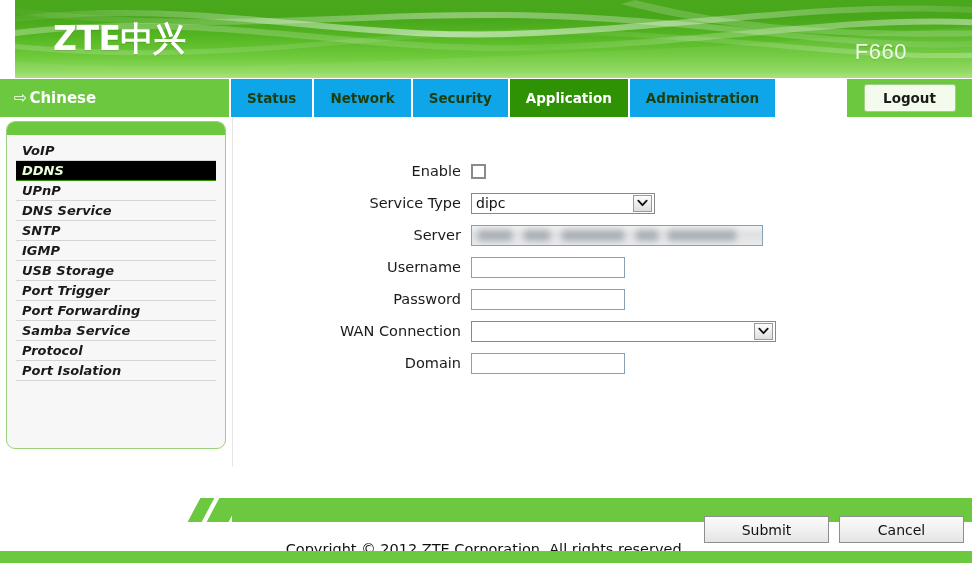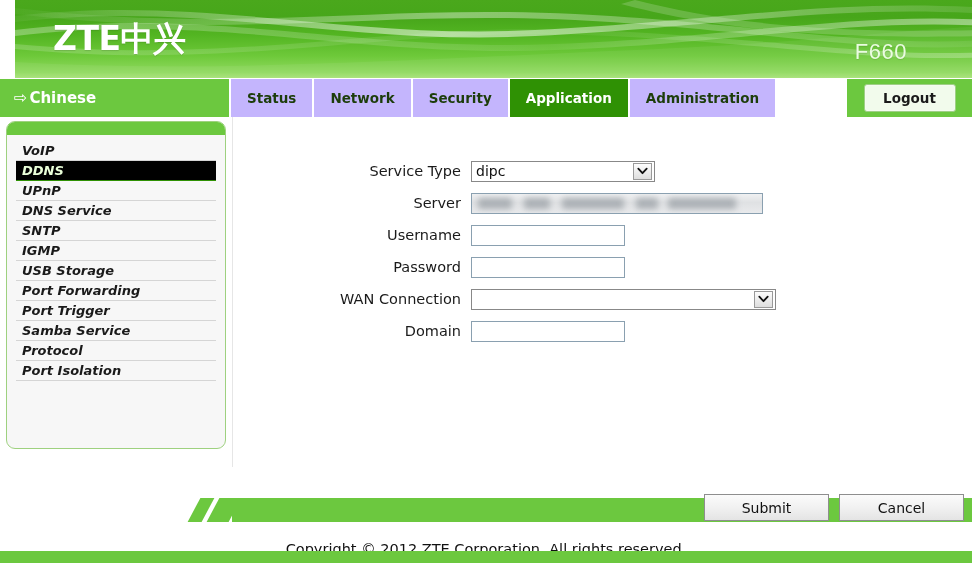--- a/index.html
+++ b/index.html
@@ -91,21 +91,21 @@
   }
   .tabs {
     position: absolute;
     left: 231px; top: 0;
     height: 38px;
     display: flex;
     gap: 2px;
   }
   .tab {
     height: 38px;
-    background: #c4b5fd;
+    background: #0ea5e9;
     color: #1d3d0b;
     font-size: 13.5px;
     font-weight: bold;
     display: flex;
     align-items: center;
     justify-content: center;
     box-sizing: border-box;
     padding: 0 16px;
     cursor: pointer;
     font-family: "DejaVu Sans", sans-serif;
@@ -346,21 +346,21 @@
     left: 194px;
     top: 18px;
     width: 14px;
     height: 24px;
     background: #6cc83f;
     transform: skewX(-28deg);
   }
   .actions {
     position: absolute;
     right: 8px;
-    top: 14px;
+    top: 36px;
     display: flex;
     gap: 10px;
   }
   .btn {
     width: 125px;
     height: 27px;
     background: linear-gradient(to bottom, #fbfbfb 0%, #f1f1f1 50%, #e4e4e4 100%);
     border: 1px solid #8e8e8e;
     color: #111111;
     font-size: 14px;
@@ -447,31 +447,37 @@
     <div class="sidebar">
       <div class="sidebar-cap"></div>
       <div class="sidebar-list">
         <div class="side-item">VoIP</div>
         <div class="side-item active">DDNS</div>
         <div class="side-item">UPnP</div>
         <div class="side-item">DNS Service</div>
         <div class="side-item">SNTP</div>
         <div class="side-item">IGMP</div>
         <div class="side-item">USB Storage</div>
+        <div class="side-item">Port Trigger</div>
         <div class="side-item">Port Forwarding</div>
-        <div class="side-item">Port Trigger</div>
         <div class="side-item">Samba Service</div>
         <div class="side-item">Protocol</div>
         <div class="side-item">Port Isolation</div>
       </div>
     </div>
 
     <div class="main-panel">
       <div class="form">
 
+        <div class="frow">
+          <div class="flabel">Enable</div>
+          <div class="fcontrol">
+            <input type="checkbox" class="cb" style="">
+          </div>
+        </div>
 
         <div class="frow">
           <div class="flabel">Service Type</div>
           <div class="fcontrol">
             <div class="sel sel-service">
               <span class="sel-value">dipc</span>
               <span class="sel-arrow">
                 <svg width="11" height="8" viewBox="0 0 11 8">
                     <path d="M1.3 1.6 L5.5 6.2 L9.7 1.6" stroke="#111" stroke-width="1.8" fill="none" stroke-linecap="round" stroke-linejoin="round"></path>
                   </svg>

